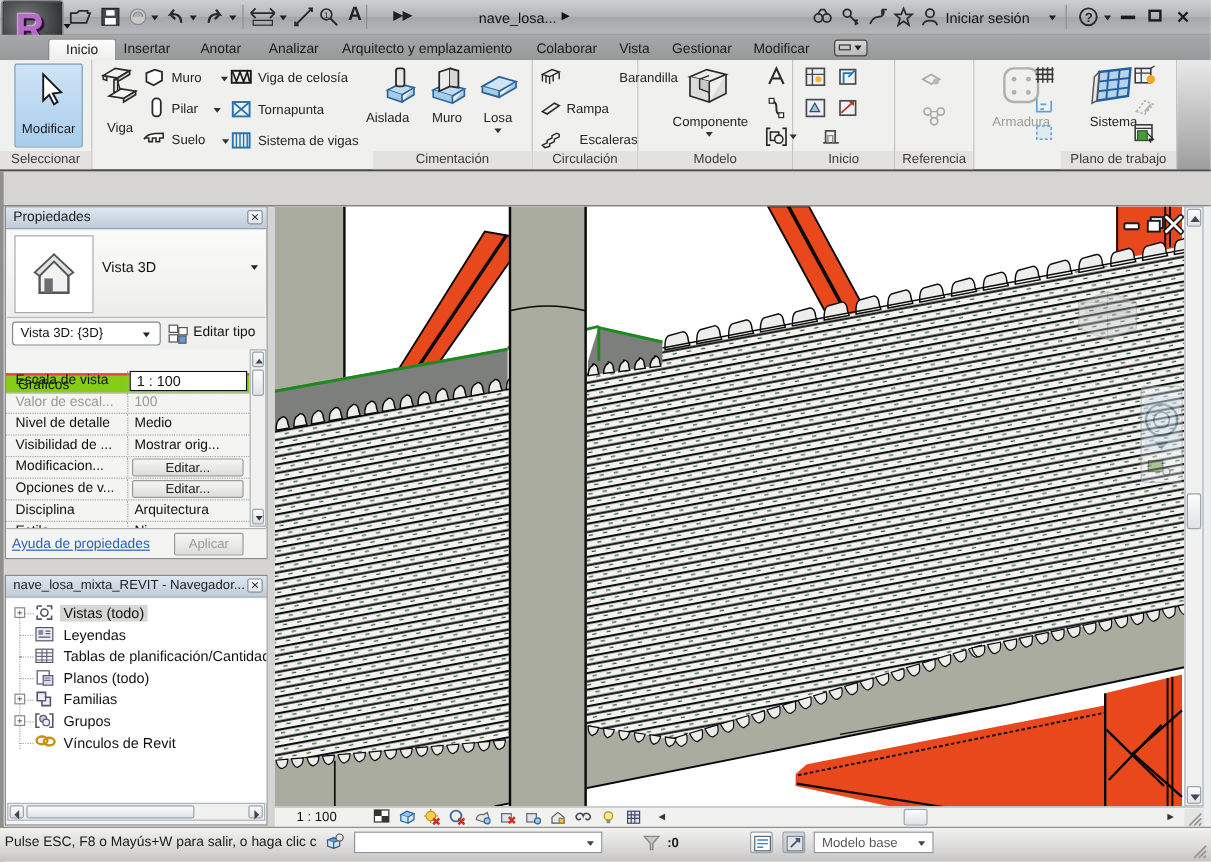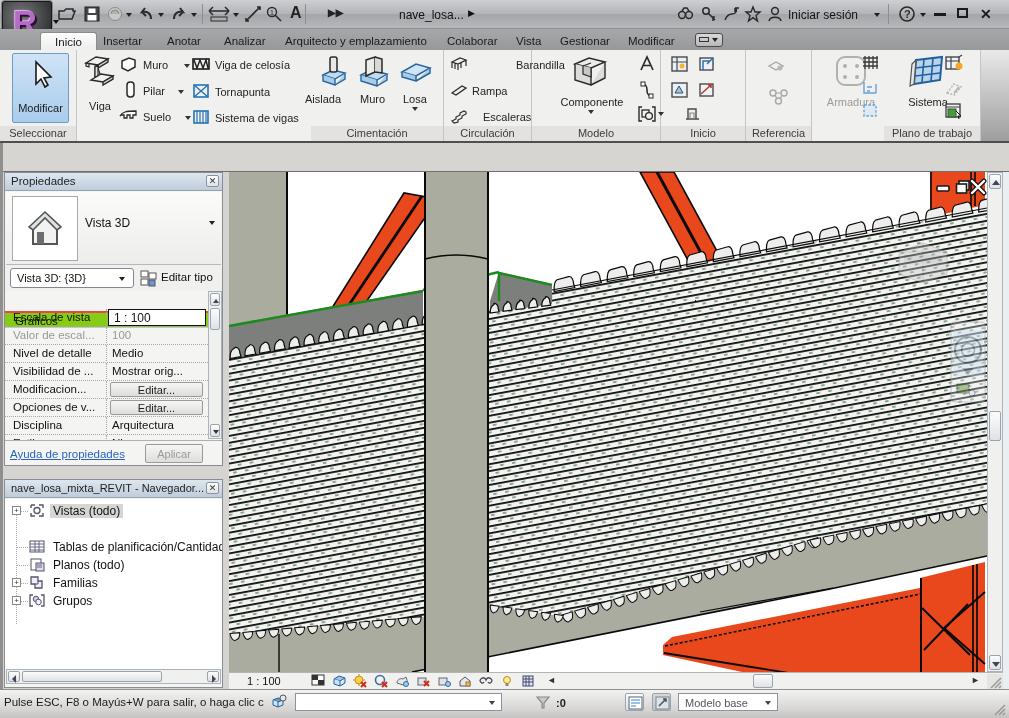--- a/index.html
+++ b/index.html
@@ -437,20 +437,29 @@
     <div style="position:absolute;left:11px;top:10px;height:115px;border-left:1px dotted #aaa;"></div>
     <div class="titem" style="top:3px;width:217px;">
 <div style="position:absolute;left:11px;top:9px;width:12px;border-top:1px dotted #aaa;z-index:0;"></div>
 <div style="position:absolute;left:7px;top:4px;width:9px;height:9px;background:#fff;border:1px solid #888;font-size:8px;line-height:7px;text-align:center;color:#333;z-index:1;">+</div>
 <div style="position:absolute;left:24px;top:1px;z-index:1;"><svg width="16" height="15" viewBox="0 0 16 15" style="">
             <path d="M2,2 L6,2 M2,2 L2,5 M10,2 L14,2 L14,5 M2,10 L2,13 L6,13 M14,10 L14,13 L10,13" stroke="#556" stroke-width="1.4" fill="none"></path>
             <circle cx="8" cy="7.5" r="3" fill="none" stroke="#556" stroke-width="1.3"></circle>
           </svg></div>
 <div style="position:absolute;left:45px;top:2px;background:#d6d6d4;padding:0 3px;z-index:1;">Vistas (todo)</div>
 </div>
+<div class="titem" style="top:21px;width:217px;">
+<div style="position:absolute;left:11px;top:9px;width:12px;border-top:1px dotted #aaa;z-index:0;"></div>
+<div style="position:absolute;left:24px;top:1px;z-index:1;"><svg width="16" height="15" viewBox="0 0 16 15" style="">
+            <rect x="1" y="2" width="14" height="11" fill="#eef" stroke="#556"></rect>
+            <rect x="3" y="4" width="4" height="4" fill="#88a"></rect>
+            <path d="M9,5 L13,5 M9,7 L13,7 M3,10 L13,10" stroke="#556" stroke-width="1"></path>
+          </svg></div>
+<div style="position:absolute;left:45px;top:2px;padding:0 3px;z-index:1;">Leyendas</div>
+</div>
 <div class="titem" style="top:39px;width:217px;">
 <div style="position:absolute;left:11px;top:9px;width:12px;border-top:1px dotted #aaa;z-index:0;"></div>
 <div style="position:absolute;left:24px;top:1px;z-index:1;"><svg width="16" height="15" viewBox="0 0 16 15" style="">
             <rect x="1" y="2" width="14" height="11" fill="#fff" stroke="#556"></rect>
             <path d="M1,5 L15,5 M1,8 L15,8 M1,11 L15,11 M6,2 L6,13 M10,2 L10,13" stroke="#668" stroke-width="1"></path>
           </svg></div>
 <div style="position:absolute;left:45px;top:2px;padding:0 3px;z-index:1;">Tablas de planificación/Cantidad</div>
 </div>
 <div class="titem" style="top:57px;width:217px;">
 <div style="position:absolute;left:11px;top:9px;width:12px;border-top:1px dotted #aaa;z-index:0;"></div>
@@ -472,20 +481,28 @@
 </div>
 <div class="titem" style="top:93px;width:217px;">
 <div style="position:absolute;left:11px;top:9px;width:12px;border-top:1px dotted #aaa;z-index:0;"></div>
 <div style="position:absolute;left:7px;top:4px;width:9px;height:9px;background:#fff;border:1px solid #888;font-size:8px;line-height:7px;text-align:center;color:#333;z-index:1;">+</div>
 <div style="position:absolute;left:24px;top:1px;z-index:1;"><svg width="16" height="15" viewBox="0 0 16 15" style="">
             <path d="M4,2 L1,2 L1,13 L4,13 M12,2 L15,2 L15,13 L12,13" stroke="#556" stroke-width="1.3" fill="none"></path>
             <circle cx="7" cy="6" r="2.8" fill="#cce" stroke="#556"></circle>
             <circle cx="9.5" cy="9" r="2.8" fill="#eef" stroke="#556"></circle>
           </svg></div>
 <div style="position:absolute;left:45px;top:2px;padding:0 3px;z-index:1;">Grupos</div>
+</div>
+<div class="titem" style="top:111px;width:217px;">
+<div style="position:absolute;left:11px;top:9px;width:12px;border-top:1px dotted #aaa;z-index:0;"></div>
+<div style="position:absolute;left:24px;top:1px;z-index:1;"><svg width="18" height="13" viewBox="0 0 18 13" style="">
+            <ellipse cx="6" cy="6" rx="4.5" ry="3.2" fill="none" stroke="#c8920a" stroke-width="2"></ellipse>
+            <ellipse cx="12" cy="7" rx="4.5" ry="3.2" fill="none" stroke="#c8920a" stroke-width="2"></ellipse>
+          </svg></div>
+<div style="position:absolute;left:45px;top:2px;padding:0 3px;z-index:1;">Vínculos de Revit</div>
 </div>
   </div>
 
   <div class="abs scroll" style="left:1px;top:189px;width:215px;height:15px;">
     <div class="sbtn" style="left:1px;top:1px;width:12px;height:11px;">
         <div class="darr" style="left:3px;top:3px;border-top:4px solid transparent;border-bottom:4px solid transparent;border-right:4px solid #445;border-left:none;"></div>
       </div>
     <div class="sbtn" style="left:15px;top:1px;width:140px;height:11px;"></div>
     <div class="sbtn" style="right:1px;top:1px;width:12px;height:11px;">
         <div class="darr" style="left:4px;top:3px;border-top:4px solid transparent;border-bottom:4px solid transparent;border-left:4px solid #445;border-right:none;"></div>

